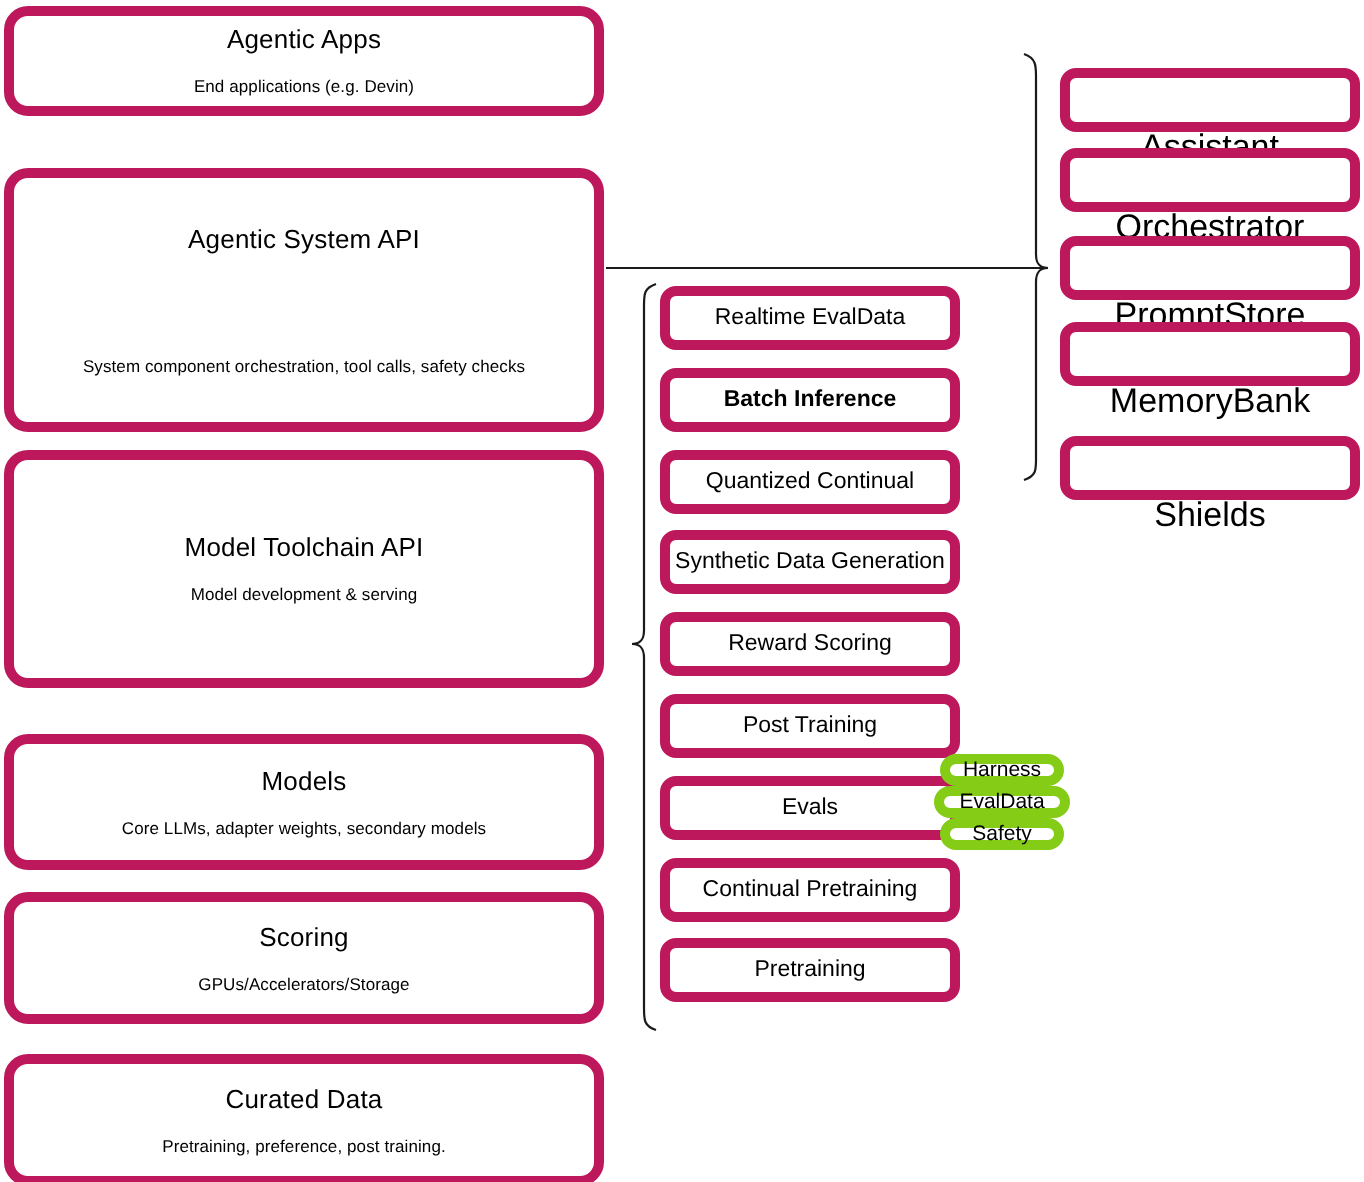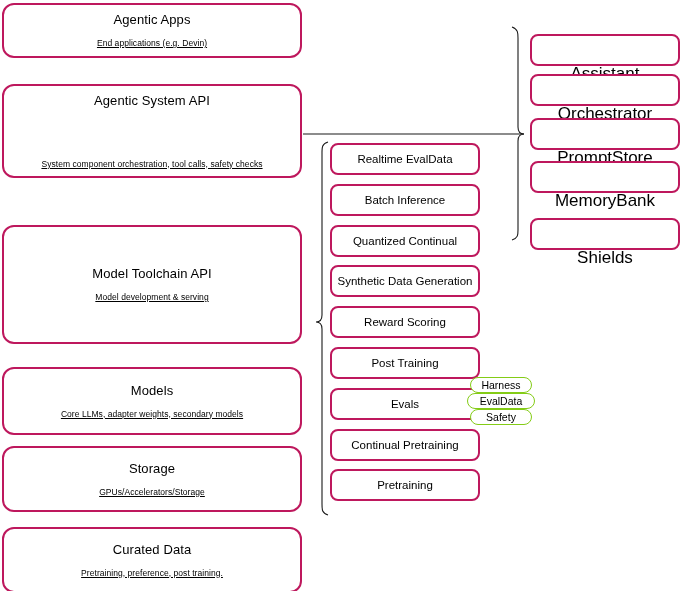--- a/index.html
+++ b/index.html
@@ -18,21 +18,21 @@
   }
   #canvas {
     position: absolute;
     left: 0; top: 0;
     width: 682px;
     height: 591px;
   }
   .node {
     position: absolute;
     box-sizing: border-box;
-    border: 2px solid #be185d;
+    border: 5px solid #be185d;
     background: #ffffff;
     display: flex;
     flex-direction: column;
     align-items: center;
     justify-content: center;
     text-align: center;
   }
   
   .layer {
     border-radius: 12px;
@@ -42,21 +42,20 @@
   .layer .title {
     font-size: 13px;
     line-height: 16px;
     letter-spacing: 0.1px;
   }
   .layer .subtitle {
     font-size: 8.5px;
     line-height: 12px;
     margin-top: 9px;
     letter-spacing: 0.05px;
-    text-decoration: underline;
   }
   
   .cap {
     left: 330px;
     width: 150px;
     height: 32px;
     border-radius: 8px;
   }
   .cap .label {
     font-size: 11.5px;
@@ -71,21 +70,21 @@
   }
   .comp .label {
     font-size: 17px;
     line-height: 14px;
     margin-top: 48px;
   }
   
   .badge {
     position: absolute;
     box-sizing: border-box;
-    border: 1px solid #84cc16;
+    border: 5px solid #84cc16;
     background: #ffffff;
     border-radius: 9px;
     height: 16px;
     display: flex;
     align-items: center;
     justify-content: center;
     font-size: 10.5px;
     line-height: 12px;
     z-index: 5;
   }
@@ -130,49 +129,49 @@
              C 321,322 322,325 322,329
              L 322,504
              C 322,510 322,513 328,515"></path>
   </svg>
 
   <div class="node layer" style="top:3px;height:55px;">
     <div class="title">Agentic Apps</div>
     <div class="subtitle">End applications (e.g. Devin)</div>
   </div>
 
-  <div class="node layer" style="top:84px;height:94px;gap:40px;">
+  <div class="node layer" style="top:84px;height:132px;gap:40px;">
     <div class="title">Agentic System API</div>
     <div class="subtitle">System component orchestration, tool calls, safety checks</div>
   </div>
 
   <div class="node layer" style="top:225px;height:119px;">
     <div class="title">Model Toolchain API</div>
     <div class="subtitle">Model development &amp; serving</div>
   </div>
 
   <div class="node layer" style="top:367px;height:68px;">
     <div class="title">Models</div>
     <div class="subtitle">Core LLMs, adapter weights, secondary models</div>
   </div>
 
   <div class="node layer" style="top:446px;height:66px;">
-    <div class="title">Storage</div>
+    <div class="title">Scoring</div>
     <div class="subtitle">GPUs/Accelerators/Storage</div>
   </div>
 
   <div class="node layer" style="top:527px;height:66px;">
     <div class="title">Curated Data</div>
     <div class="subtitle">Pretraining, preference, post training.</div>
   </div>
 
   <div class="node cap" style="top:143px;">
     <div class="label">Realtime EvalData</div>
   </div>
-  <div class="node cap" style="top:184px;">
+  <div class="node cap" style="top:184px;font-weight:bold;">
     <div class="label">Batch Inference</div>
   </div>
   <div class="node cap" style="top:225px;">
     <div class="label">Quantized Continual</div>
   </div>
   <div class="node cap" style="top:265px;">
     <div class="label">Synthetic Data Generation</div>
   </div>
   <div class="node cap" style="top:306px;">
     <div class="label">Reward Scoring</div>

